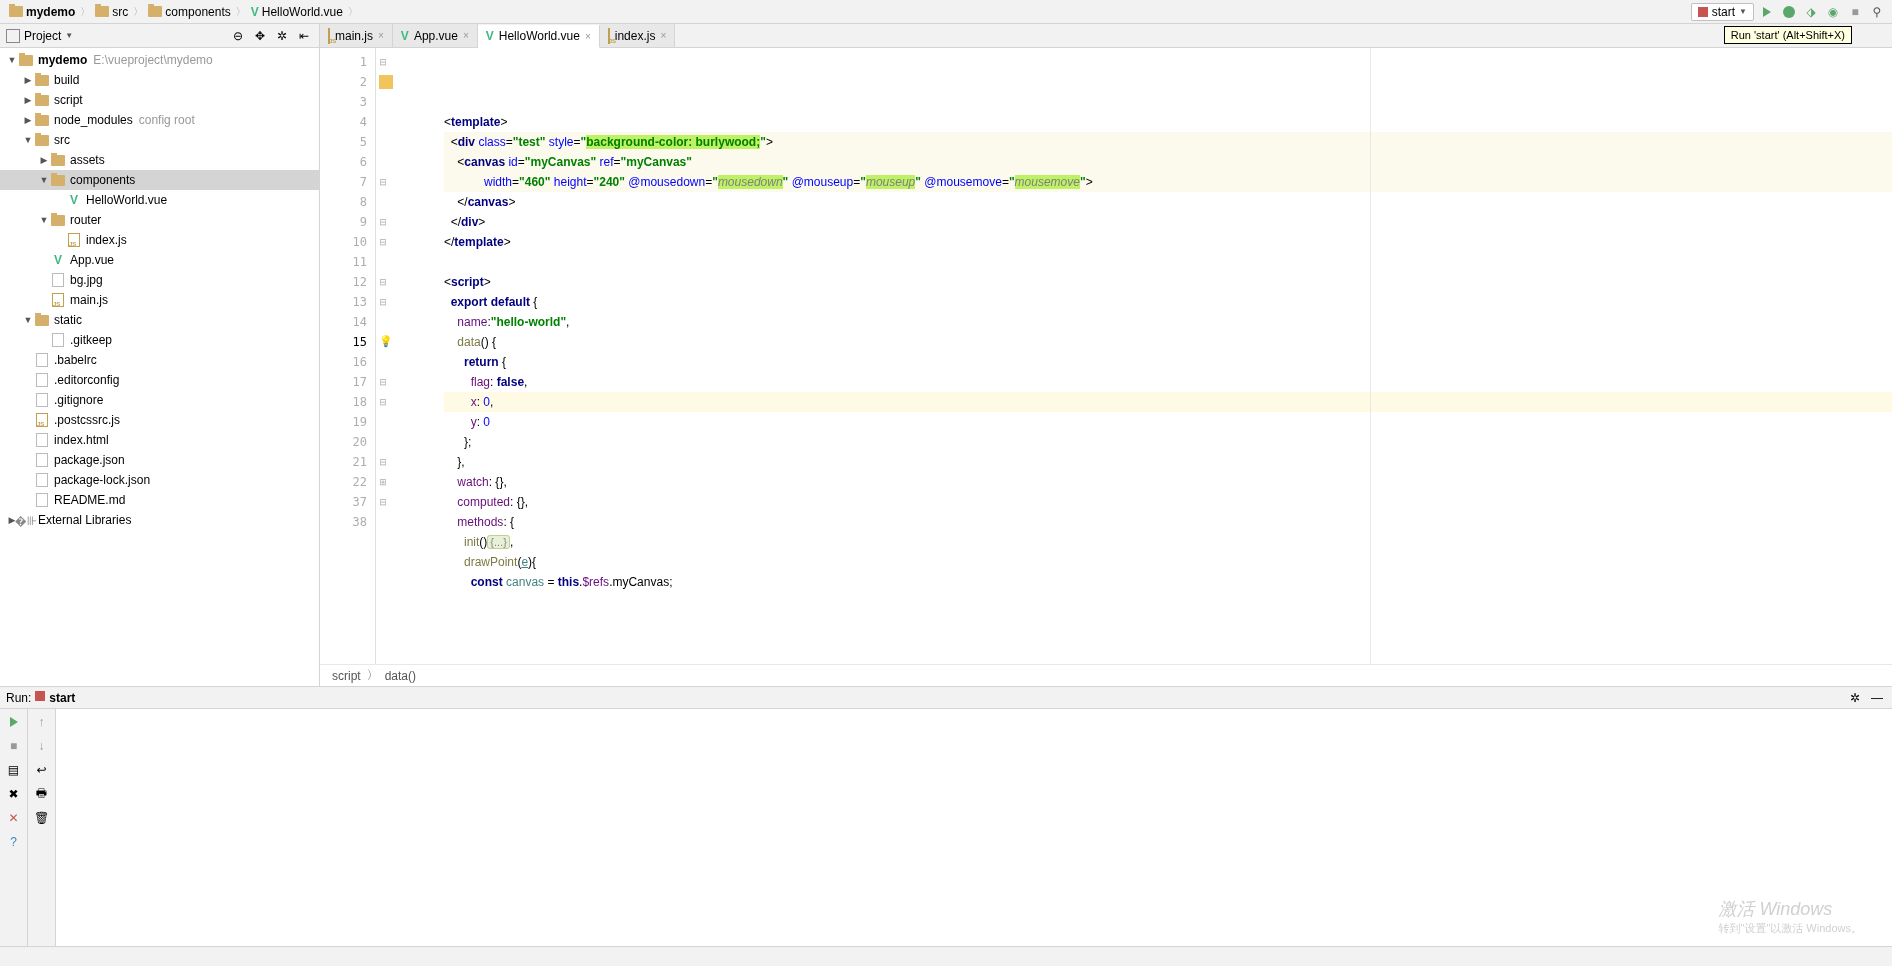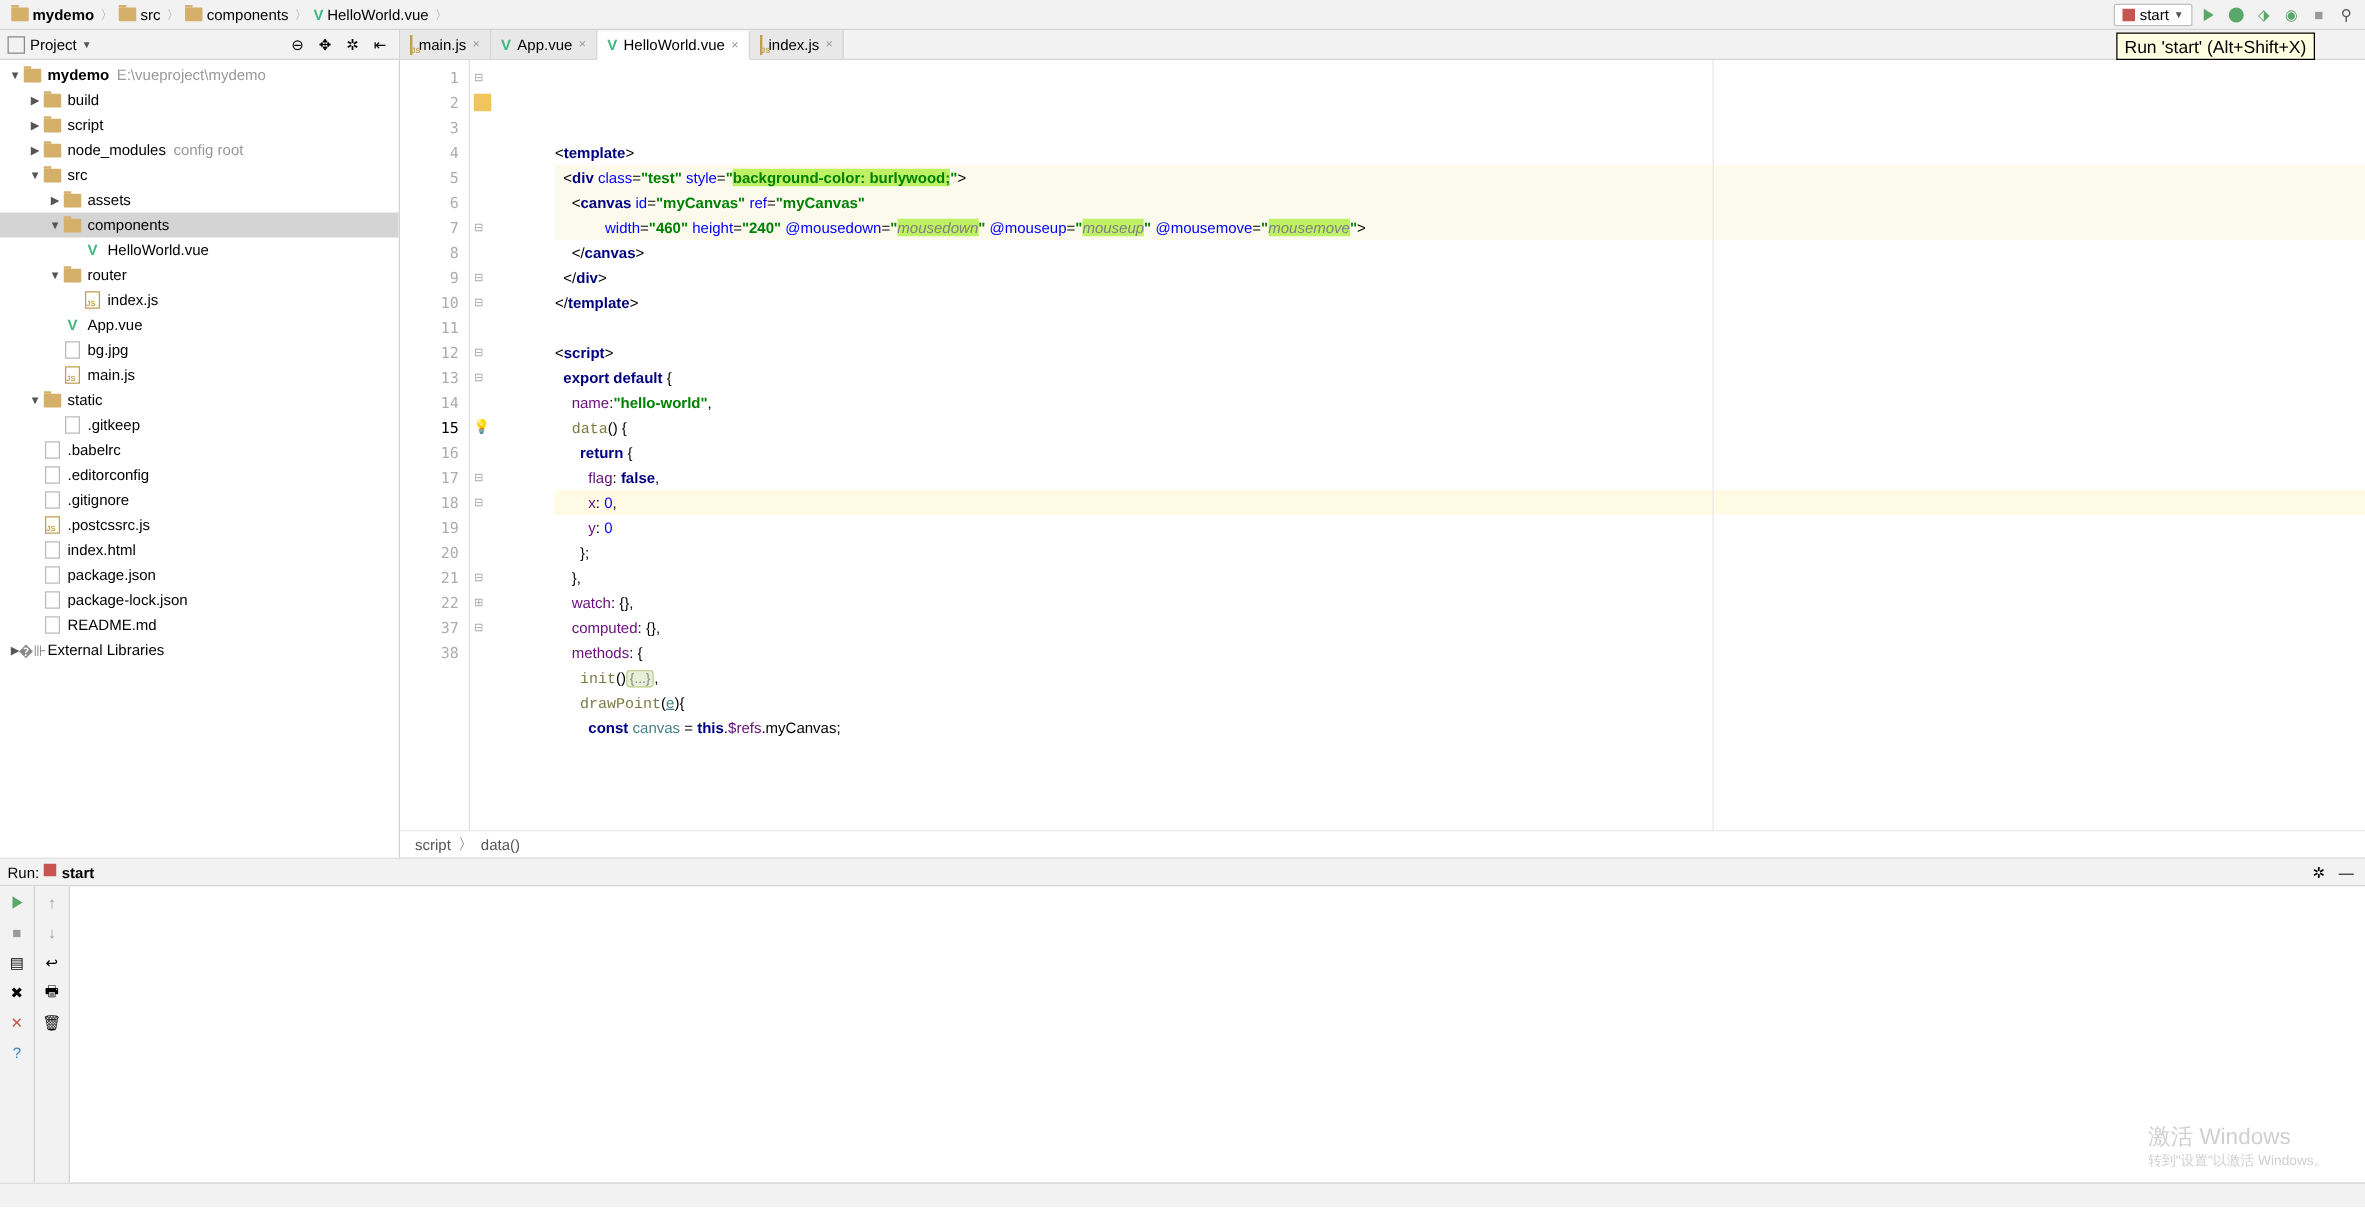--- a/index.html
+++ b/index.html
@@ -7,21 +7,21 @@
 
 
 .breadcrumb-bar { height: 24px; background: #f2f2f2; border-bottom: 1px solid #d4d4d4; display: flex; align-items: center; padding: 0 6px; justify-content: space-between; }
 .breadcrumb { display: flex; align-items: center; gap: 2px; }
 .crumb { display: flex; align-items: center; gap: 3px; padding: 0 3px; }
 .crumb .bold { font-weight: bold; }
 .chev { color: #999; font-size: 10px; }
 .toolbar-right { display: flex; align-items: center; gap: 4px; }
 .run-config { border: 1px solid #c0c0c0; background: #fff; padding: 1px 6px; display: flex; align-items: center; gap: 4px; border-radius: 2px; }
 .tool-icon { width: 18px; height: 18px; display: flex; align-items: center; justify-content: center; cursor: pointer; }
-.tooltip { position: absolute; top: 26px; right: 40px; background: #ffffe1; border: 1px solid #000; padding: 2px 6px; font-size: 14px; z-index: 100; }
+.tooltip { position: absolute; top: 26px; right: 40px; background: #ffffe1; border: 1px solid #000; padding: 2px 6px; font-size: 11px; z-index: 100; }
 
 
 .main { display: flex; height: calc(100% - 24px - 20px - 260px); }
 
 
 .project-panel { width: 320px; border-right: 1px solid #d4d4d4; background: #fff; display: flex; flex-direction: column; }
 .project-header { height: 24px; background: #f2f2f2; border-bottom: 1px solid #d4d4d4; display: flex; align-items: center; padding: 0 6px; justify-content: space-between; }
 .project-header-left { display: flex; align-items: center; gap: 4px; }
 .project-header-icons { display: flex; gap: 4px; }
 .tree { padding: 2px 0; overflow: auto; flex: 1; }
@@ -54,40 +54,40 @@
 .code-line.hl { background: #fcfaed; }
 .code-line.hl-sel { background: #fffae3; }
 .right-margin { position: absolute; top: 0; bottom: 0; left: 980px; width: 1px; background: #e8e8e8; }
 
 .tag { color: #000080; font-weight: bold; }
 .op { color: #000; }
 .attr { color: #0000ff; }
 .str { color: #008000; font-weight: bold; }
 .str-bg { background: #bef264; }
 .kw { color: #000080; font-weight: bold; }
-.fn { color: #7a7a43; font-family: Liberation Mono, monospace; }
+.fn { color: #7a7a43; }
 .num { color: #0000ff; }
 .this { color: #000080; font-weight: bold; }
 .prop { color: #660e7a; }
 .param { color: #458383; }
 .evt { background: #bef264; font-style: italic; color: #808080; }
 .folded { background: #e8f0d8; border: 1px solid #c0d090; border-radius: 3px; padding: 0 2px; color: #888; font-size: 11px; }
 
 .breadcrumb-bottom { height: 22px; border-top: 1px solid #e8e8e8; display: flex; align-items: center; padding: 0 12px; gap: 6px; font-size: 11px; color: #555; }
 
 
 .run-panel { height: 260px; border-top: 1px solid #d4d4d4; display: flex; flex-direction: column; }
 .run-header { height: 22px; background: #f2f2f2; border-bottom: 1px solid #d4d4d4; display: flex; align-items: center; justify-content: space-between; padding: 0 6px; }
 .run-header-left { display: flex; gap: 4px; }
 .run-body { flex: 1; display: flex; }
 .run-tools { width: 28px; background: #f2f2f2; border-right: 1px solid #d4d4d4; display: flex; flex-direction: column; align-items: center; padding-top: 4px; gap: 6px; }
 .run-tools2 { width: 28px; background: #f2f2f2; border-right: 1px solid #d4d4d4; display: flex; flex-direction: column; align-items: center; padding-top: 4px; gap: 6px; }
 .run-output { flex: 1; padding: 10px 12px; font-family: "Consolas", monospace; font-size: 13px; position: relative; }
 .watermark { position: absolute; bottom: 10px; right: 30px; color: #d0d0d0; text-align: left; }
-.watermark .big { font-size: 18px; }
+.watermark .big { font-size: 18px; font-style: italic; }
 .watermark .small { font-size: 11px; }
 
 
 .status-bar { height: 20px; background: #f2f2f2; border-top: 1px solid #d4d4d4; }
 
 
 .ico-folder { width: 14px; height: 11px; background: #d4b06a; border-radius: 1px; position: relative; }
 .ico-folder::before { content: ""; position: absolute; top: -2px; left: 0; width: 6px; height: 2px; background: #d4b06a; }
 .ico-file-js { width: 12px; height: 14px; background: #fff; border: 1px solid #c0a050; position: relative; }
 .ico-file-js::after { content: "JS"; position: absolute; bottom: -1px; left: 0; font-size: 6px; color: #c0a050; font-weight: bold; }

